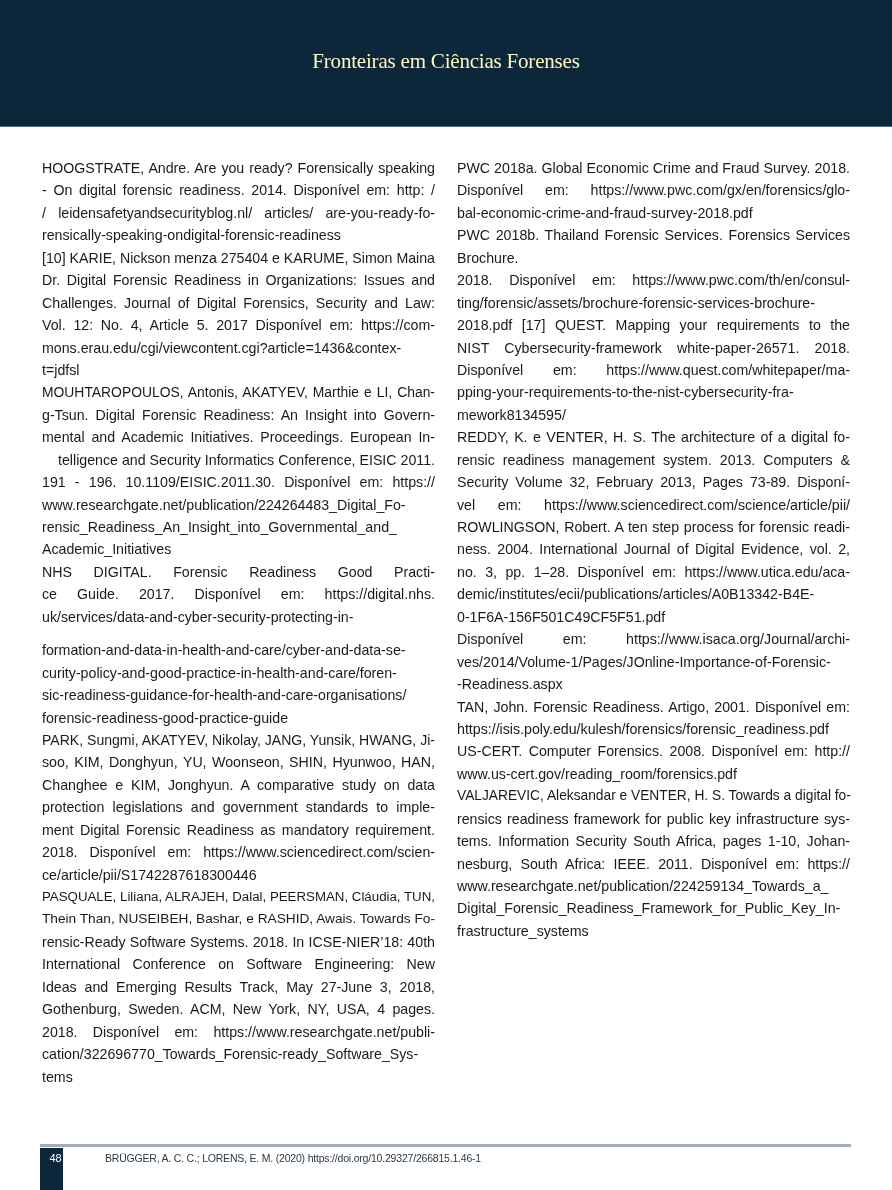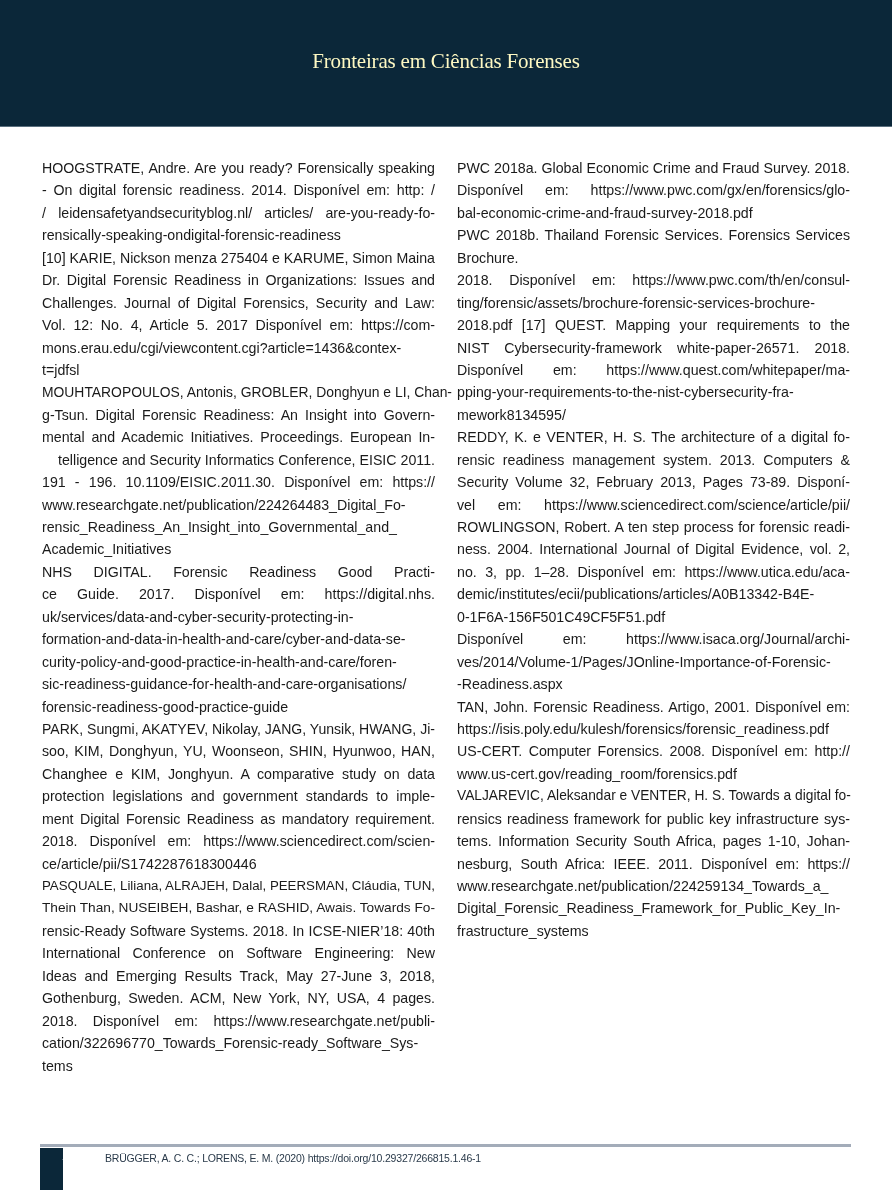--- a/index.html
+++ b/index.html
@@ -34,21 +34,21 @@
   .ln.last { text-align-last: left; }
   .footer-rule {
     position: absolute; left: 40px; top: 1144px; width: 811px; height: 3px;
     background: #a3acb9;
   }
   .page-box {
     position: absolute; left: 40px; top: 1148px; width: 23px; height: 42px;
     background: #0b2739;
   }
   .page-num {
-    position: absolute; left: 17px; top: 4px; width: 23px; text-align: center;
+    position: absolute; left: 4px; top: 4px; width: 23px; text-align: center;
     color: #ffffff; font-size: 11px; font-family: "Liberation Sans", sans-serif;
   }
   .citation {
     position: absolute; left: 57px; top: 1152px;
     font-size: 10.5px; color: #2a3a4a; letter-spacing: -0.2px;
     font-family: "Liberation Sans", sans-serif;
     margin-left: 48px;
   }
 </style>
 </head>
@@ -62,32 +62,32 @@
     <span class="ln" style="white-space: nowrap;">HOOGSTRATE, Andre. Are you ready? Forensically speaking</span>
     <span class="ln" style="white-space: nowrap;">- On digital forensic readiness. 2014. Disponível em: http: /</span>
     <span class="ln" style="white-space: nowrap;">/ leidensafetyandsecurityblog.nl/ articles/ are-you-ready-fo-</span>
     <span class="ln last" style="white-space: nowrap;">rensically-speaking-ondigital-forensic-readiness</span>
     <span class="ln" style="white-space: nowrap; font-size: 14.16px;">[10] KARIE, Nickson menza 275404 e KARUME, Simon Maina</span>
     <span class="ln" style="white-space: nowrap;">Dr. Digital Forensic Readiness in Organizations: Issues and</span>
     <span class="ln" style="white-space: nowrap;">Challenges. Journal of Digital Forensics, Security and Law:</span>
     <span class="ln" style="white-space: nowrap;">Vol. 12: No. 4, Article 5. 2017 Disponível em: https://com-</span>
     <span class="ln" style="white-space: nowrap;">mons.erau.edu/cgi/viewcontent.cgi?article=1436&amp;contex-</span>
     <span class="ln last" style="white-space: nowrap;">t=jdfsl</span>
-    <span class="ln" style="white-space: nowrap; font-size: 13.88px;">MOUHTAROPOULOS, Antonis, GROBLER, Donghyun e LI, Chan-</span>
+    <span class="ln" style="white-space: nowrap; font-size: 13.88px;">MOUHTAROPOULOS, Antonis, AKATYEV, Marthie e LI, Chan-</span>
     <span class="ln" style="white-space: nowrap;">g-Tsun. Digital Forensic Readiness: An Insight into Govern-</span>
     <span class="ln" style="white-space: nowrap;">mental and Academic Initiatives. Proceedings. European In-</span>
     <span class="ln" style="white-space: nowrap; margin-left: 16px;">telligence and Security Informatics Conference, EISIC 2011.</span>
     <span class="ln" style="white-space: nowrap;">191 - 196. 10.1109/EISIC.2011.30. Disponível em: https://</span>
     <span class="ln" style="white-space: nowrap;">www.researchgate.net/publication/224264483_Digital_Fo-</span>
     <span class="ln" style="white-space: nowrap;">rensic_Readiness_An_Insight_into_Governmental_and_</span>
     <span class="ln last" style="white-space: nowrap;">Academic_Initiatives</span>
     <span class="ln" style="white-space: nowrap;">NHS DIGITAL. Forensic Readiness Good Practi-</span>
     <span class="ln" style="white-space: nowrap;">ce Guide. 2017. Disponível em: https://digital.nhs.</span>
     <span class="ln" style="white-space: nowrap;">uk/services/data-and-cyber-security-protecting-in-</span>
-    <span class="ln" style="white-space: nowrap;">formation-and-data-in-health-and-care/cyber-and-data-se-</span>
+    <span class="ln" style="white-space: nowrap; margin-top: 11px;">formation-and-data-in-health-and-care/cyber-and-data-se-</span>
     <span class="ln" style="white-space: nowrap;">curity-policy-and-good-practice-in-health-and-care/foren-</span>
     <span class="ln" style="white-space: nowrap;">sic-readiness-guidance-for-health-and-care-organisations/</span>
     <span class="ln last" style="white-space: nowrap;">forensic-readiness-good-practice-guide</span>
     <span class="ln" style="white-space: nowrap; font-size: 14.06px;">PARK, Sungmi, AKATYEV, Nikolay, JANG, Yunsik, HWANG, Ji-</span>
     <span class="ln" style="white-space: nowrap;">soo, KIM, Donghyun, YU, Woonseon, SHIN, Hyunwoo, HAN,</span>
     <span class="ln" style="white-space: nowrap;">Changhee e KIM, Jonghyun. A comparative study on data</span>
     <span class="ln" style="white-space: nowrap;">protection legislations and government standards to imple-</span>
     <span class="ln" style="white-space: nowrap;">ment Digital Forensic Readiness as mandatory requirement.</span>
     <span class="ln" style="white-space: nowrap;">2018. Disponível em: https://www.sciencedirect.com/scien-</span>
     <span class="ln last" style="white-space: nowrap;">ce/article/pii/S1742287618300446</span>

